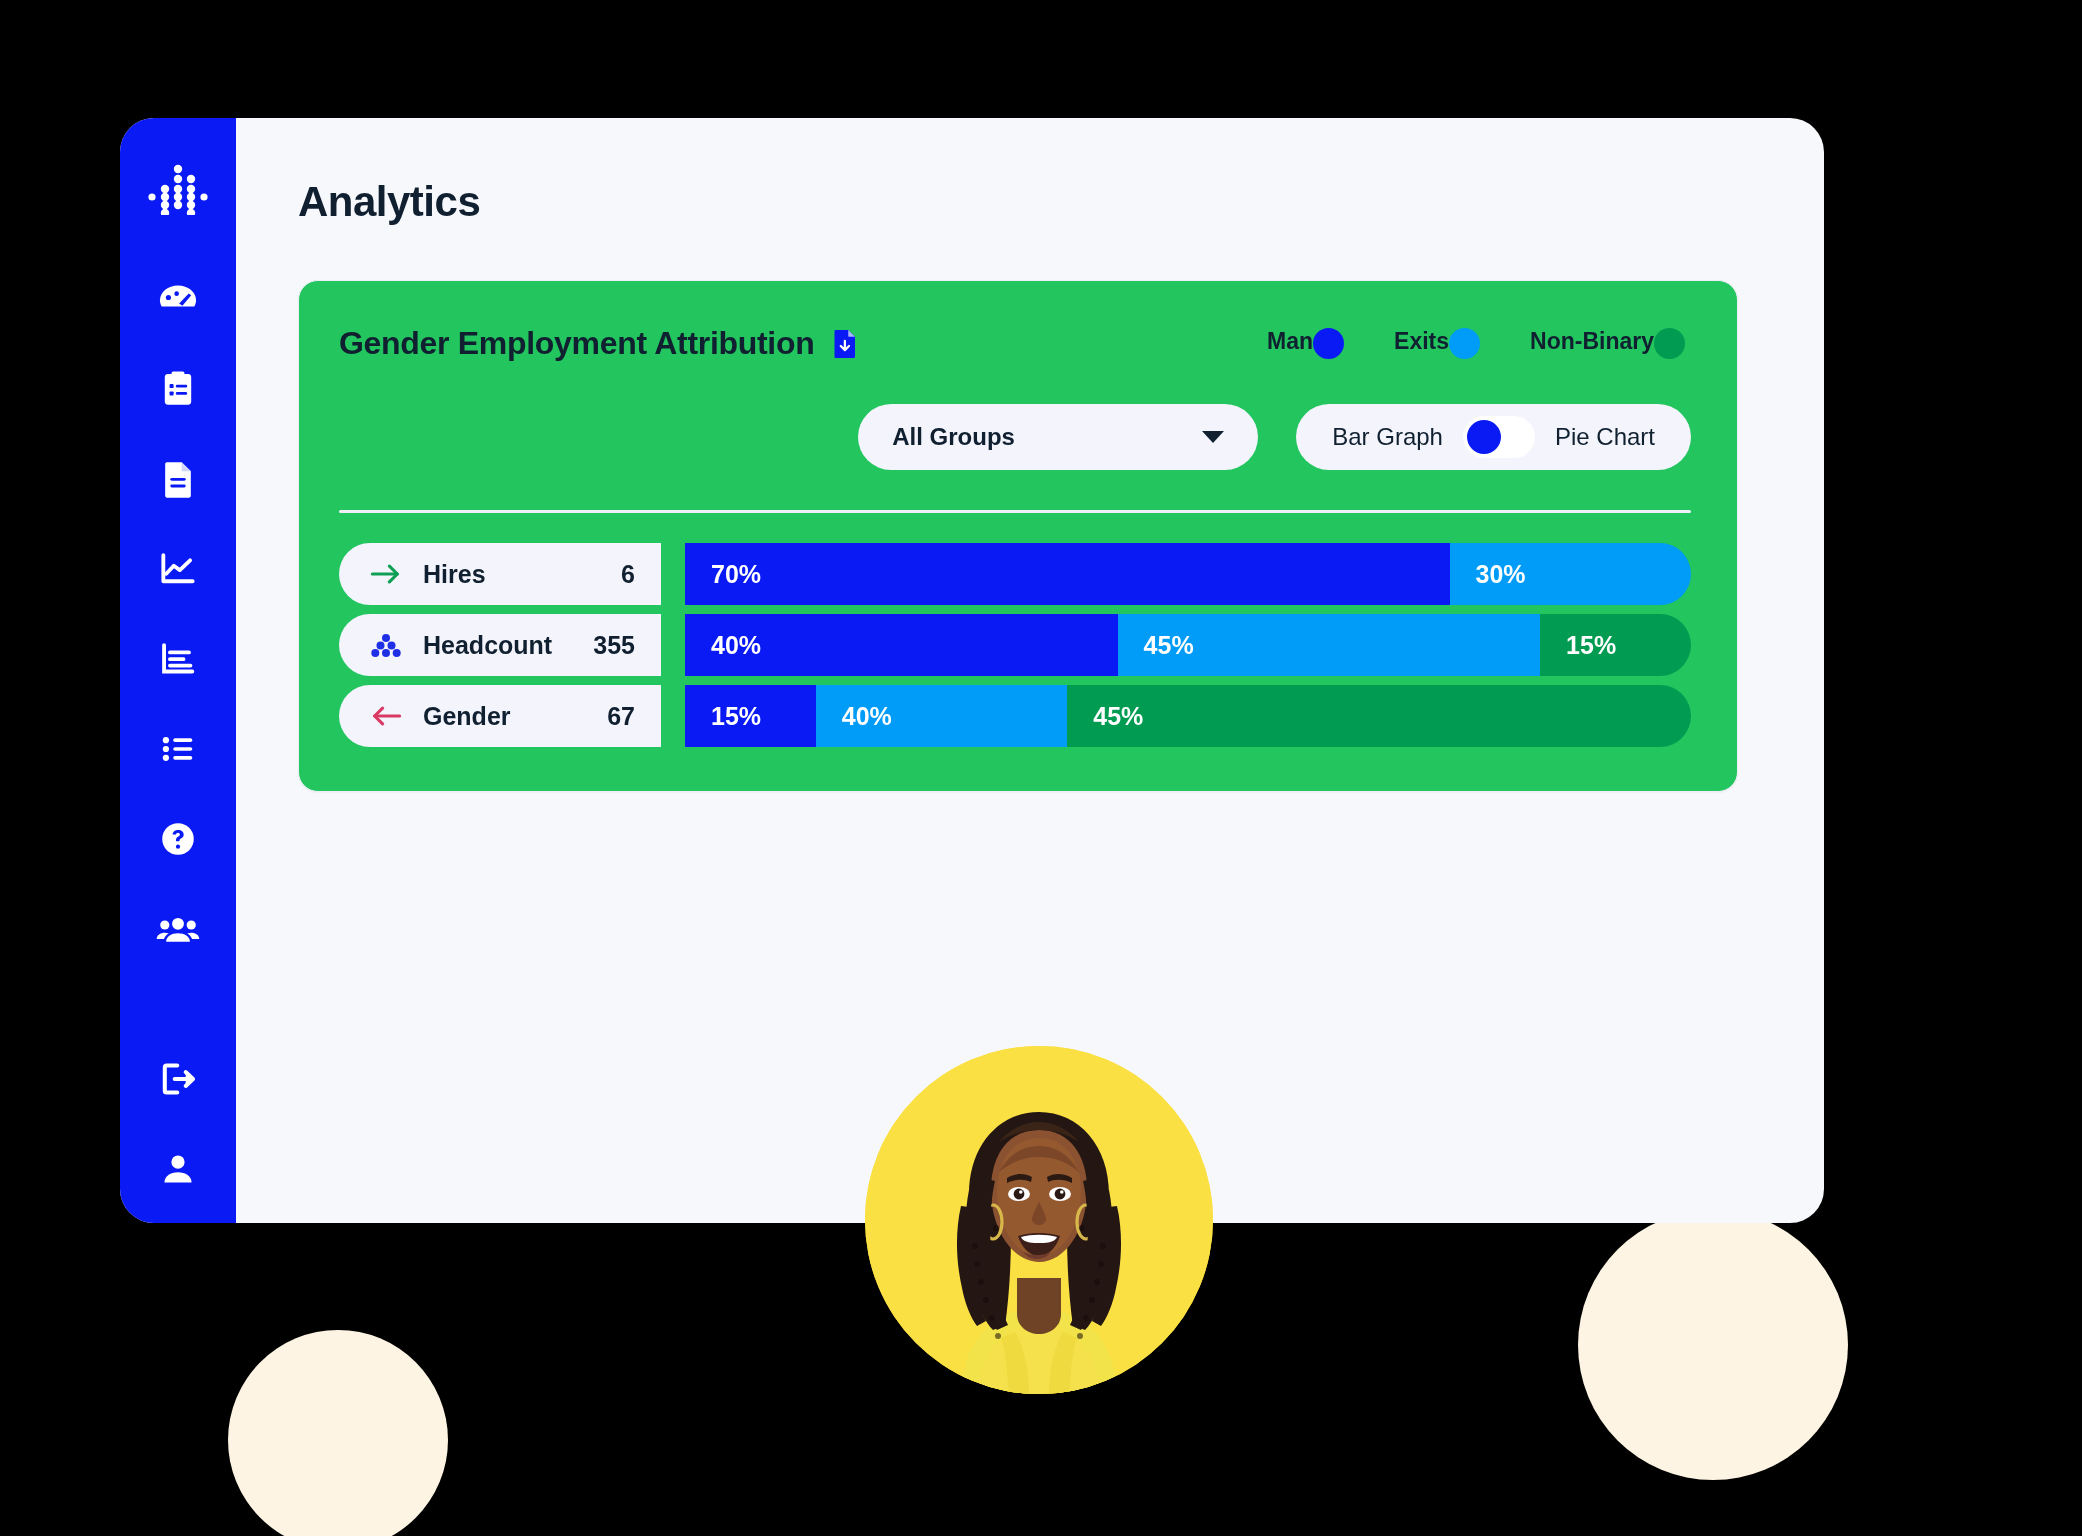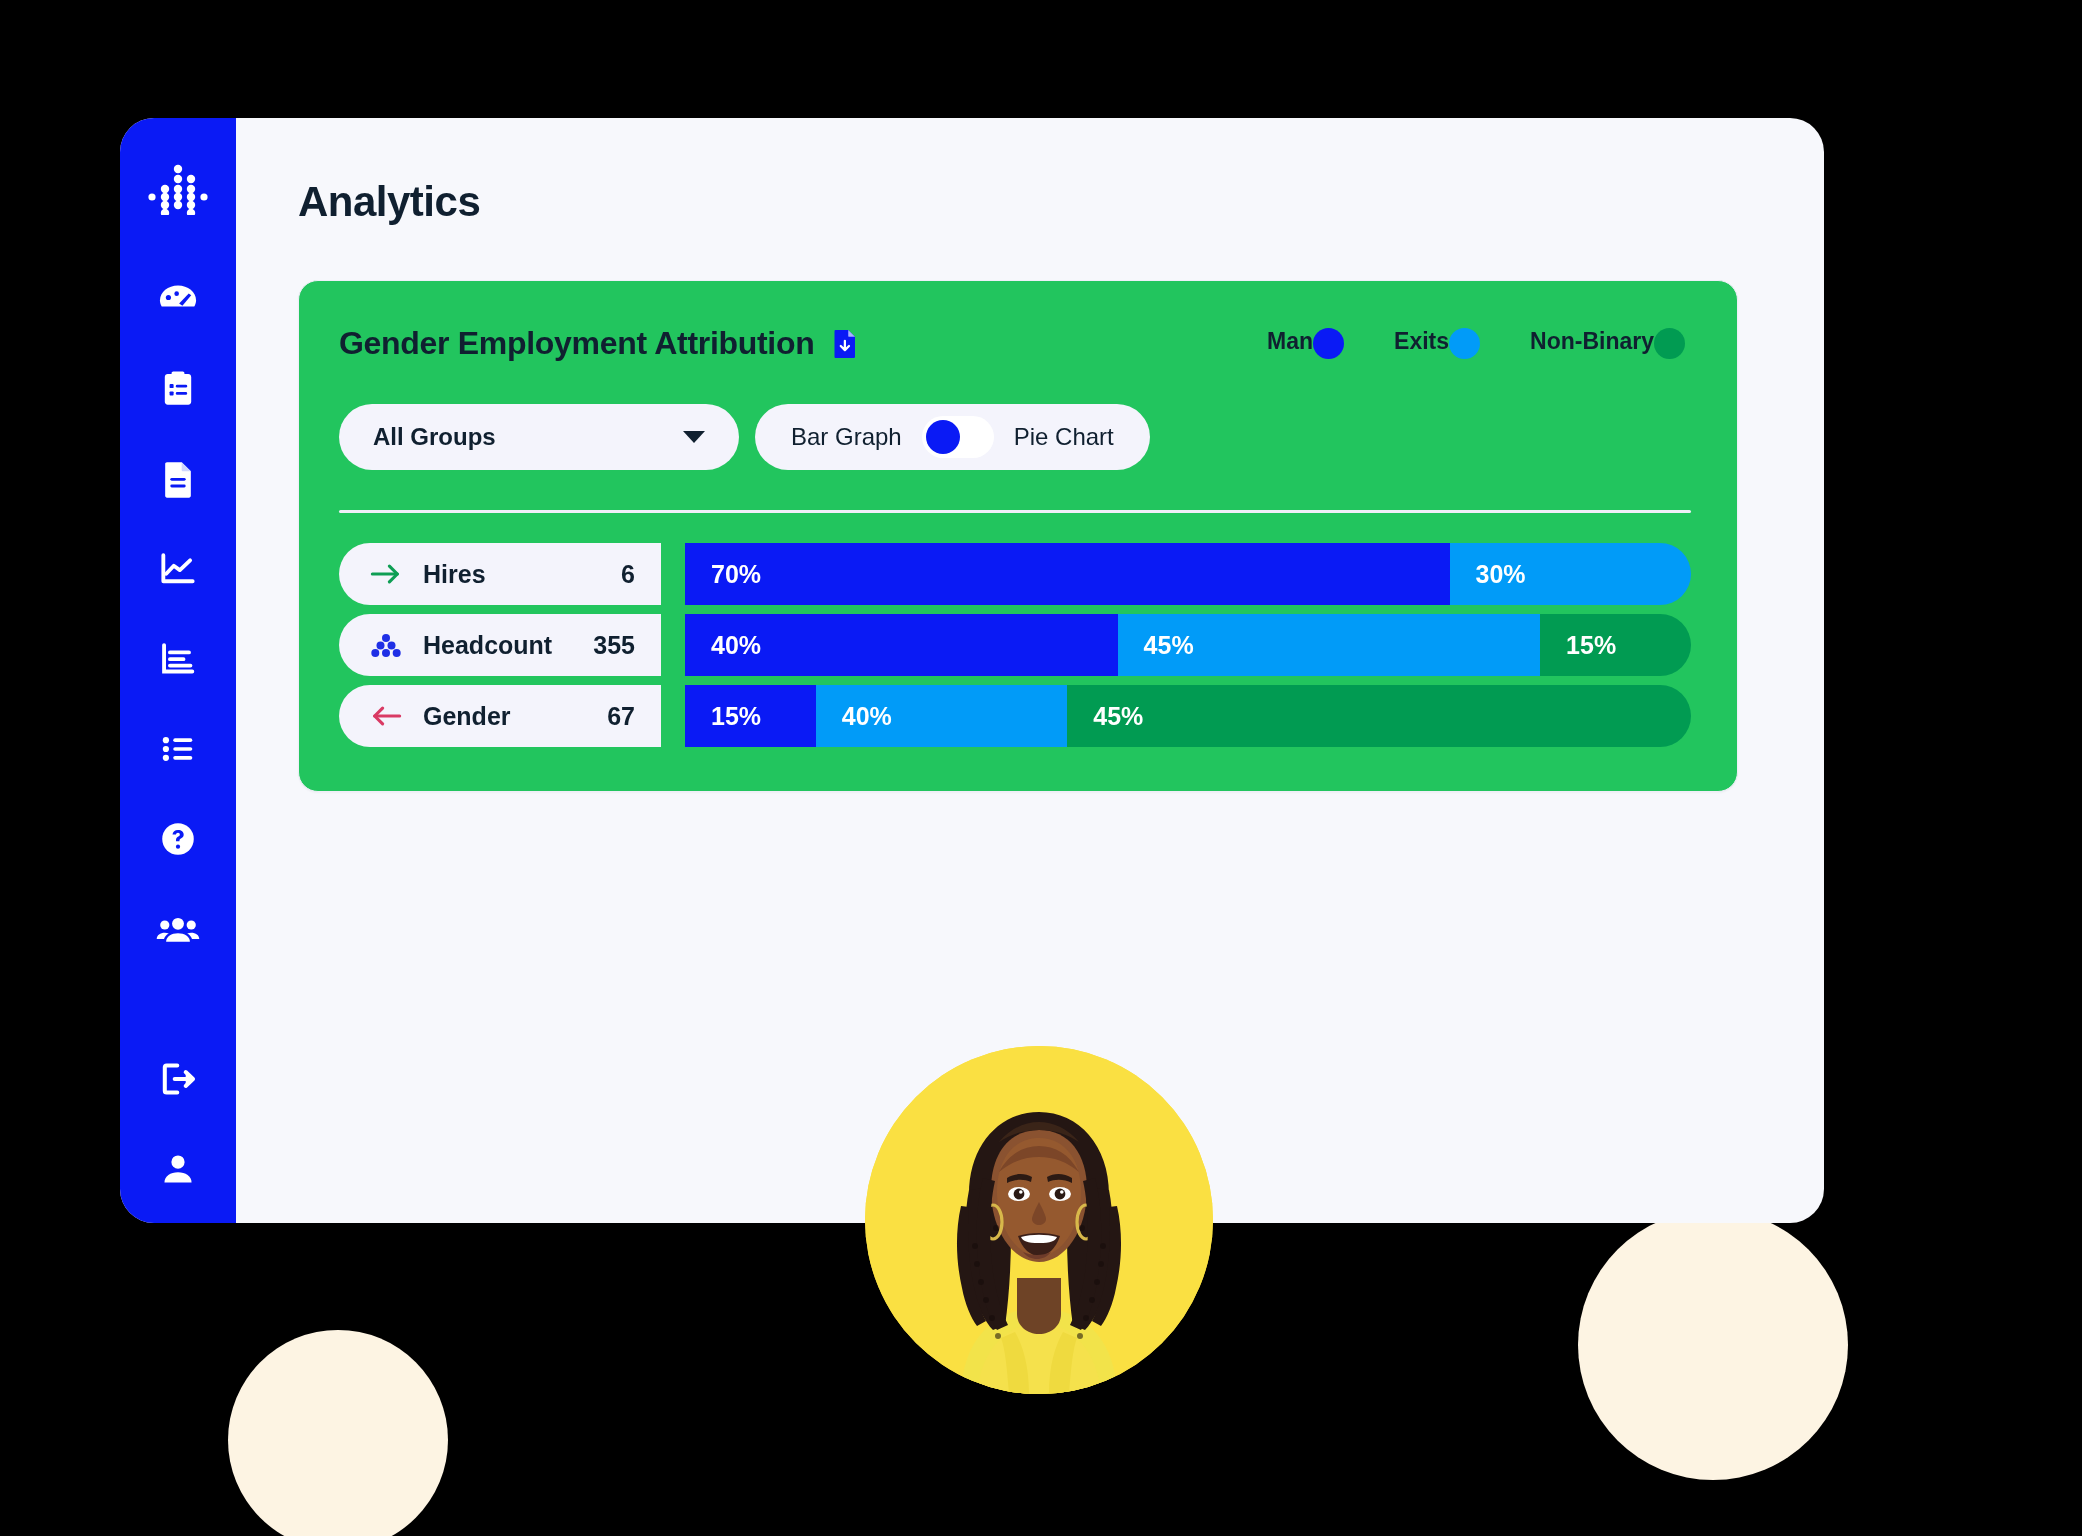--- a/index.html
+++ b/index.html
@@ -62,21 +62,21 @@
   .card-title-wrap { display: flex; align-items: center; gap: 18px; }
   .card-title { font-size: 32px; font-weight: 700; color: #102030; letter-spacing: -0.3px; }
   .dl-icon { width: 26px; height: 30px; cursor: pointer; }
 
   .legend { display: flex; align-items: center; gap: 50px; padding-right: 6px; }
   .legend-item { display: flex; align-items: flex-start; }
   .legend-label { font-size: 23px; font-weight: 700; color: #102030; }
   .legend-dot { width: 31px; height: 31px; border-radius: 50%; }
 
   
-  .controls { display: flex; align-items: center; gap: 16px; margin-top: 42px; }
+  .controls { display: flex; align-items: center; gap: 38px; margin-top: 42px; justify-content: flex-end; }
   .select {
     width: 400px; height: 66px;
     background: #F4F4FC; border-radius: 33px;
     display: flex; align-items: center; justify-content: space-between;
     padding: 0 34px 0 34px; cursor: pointer;
   }
   .select-label { font-size: 24px; font-weight: 700; color: #102030; }
   .caret { width: 0; height: 0; border-left: 11px solid transparent; border-right: 11px solid transparent; border-top: 12px solid #102030; }
 
   .toggle-group {

